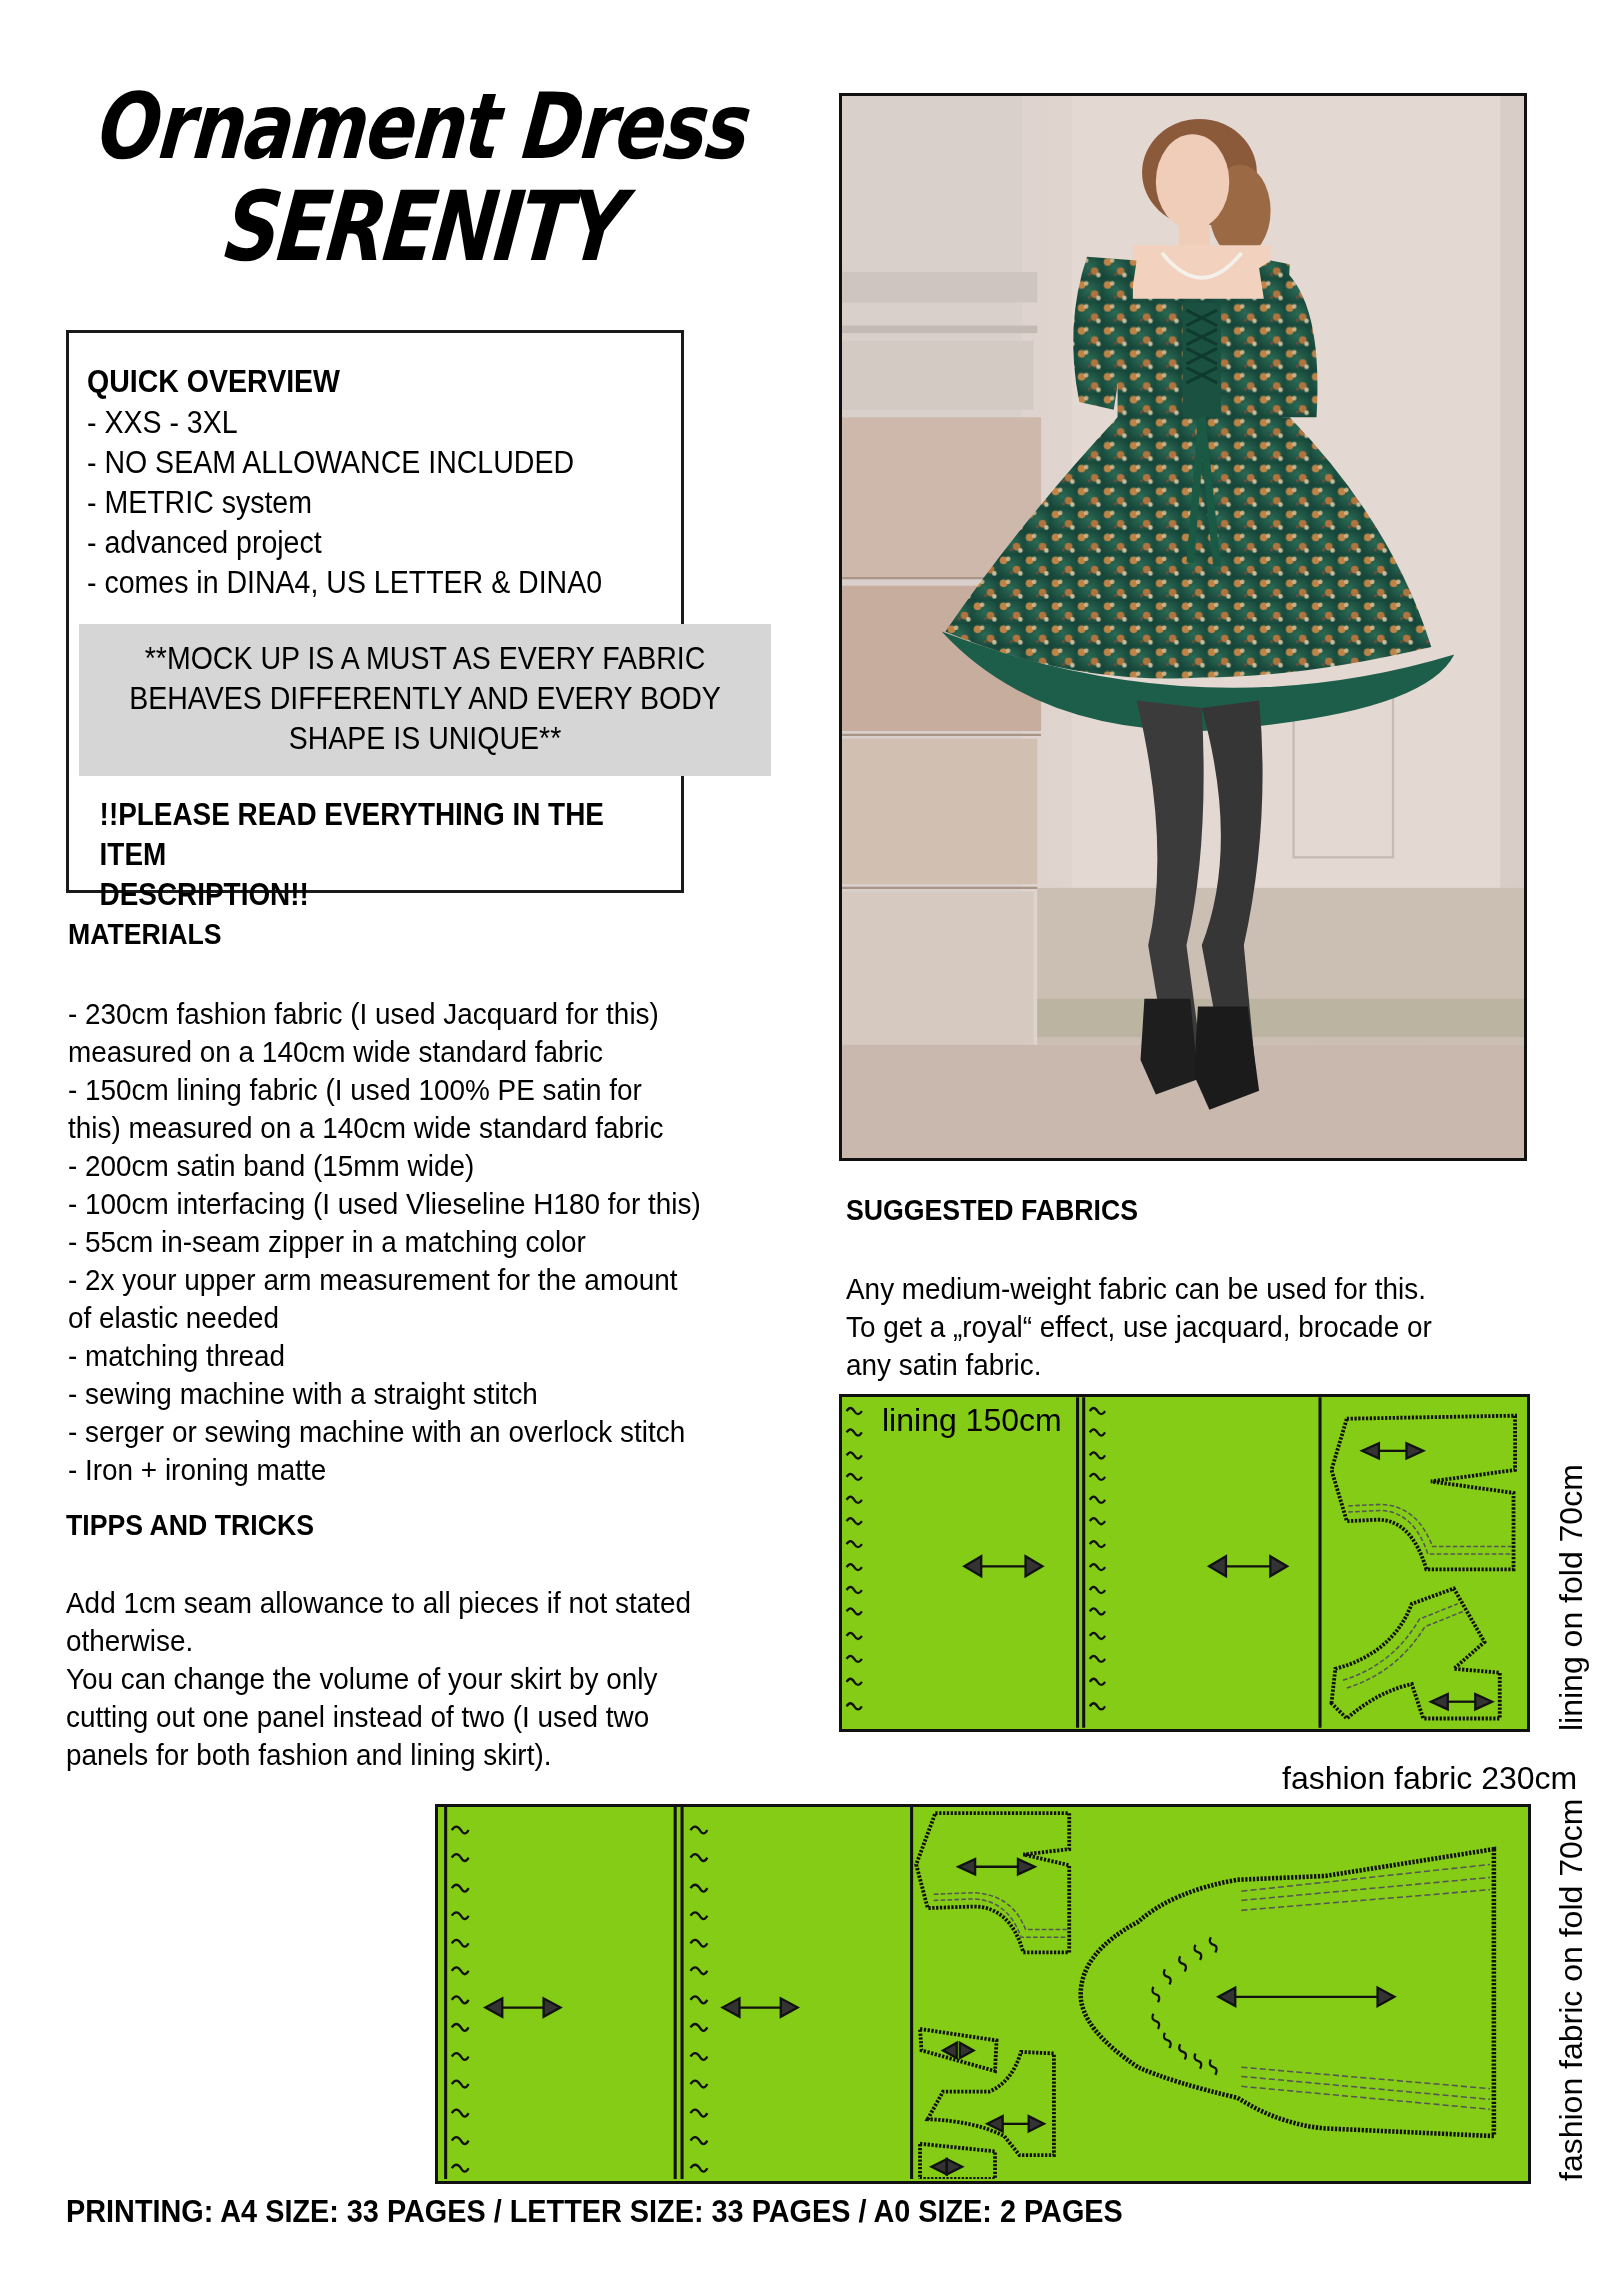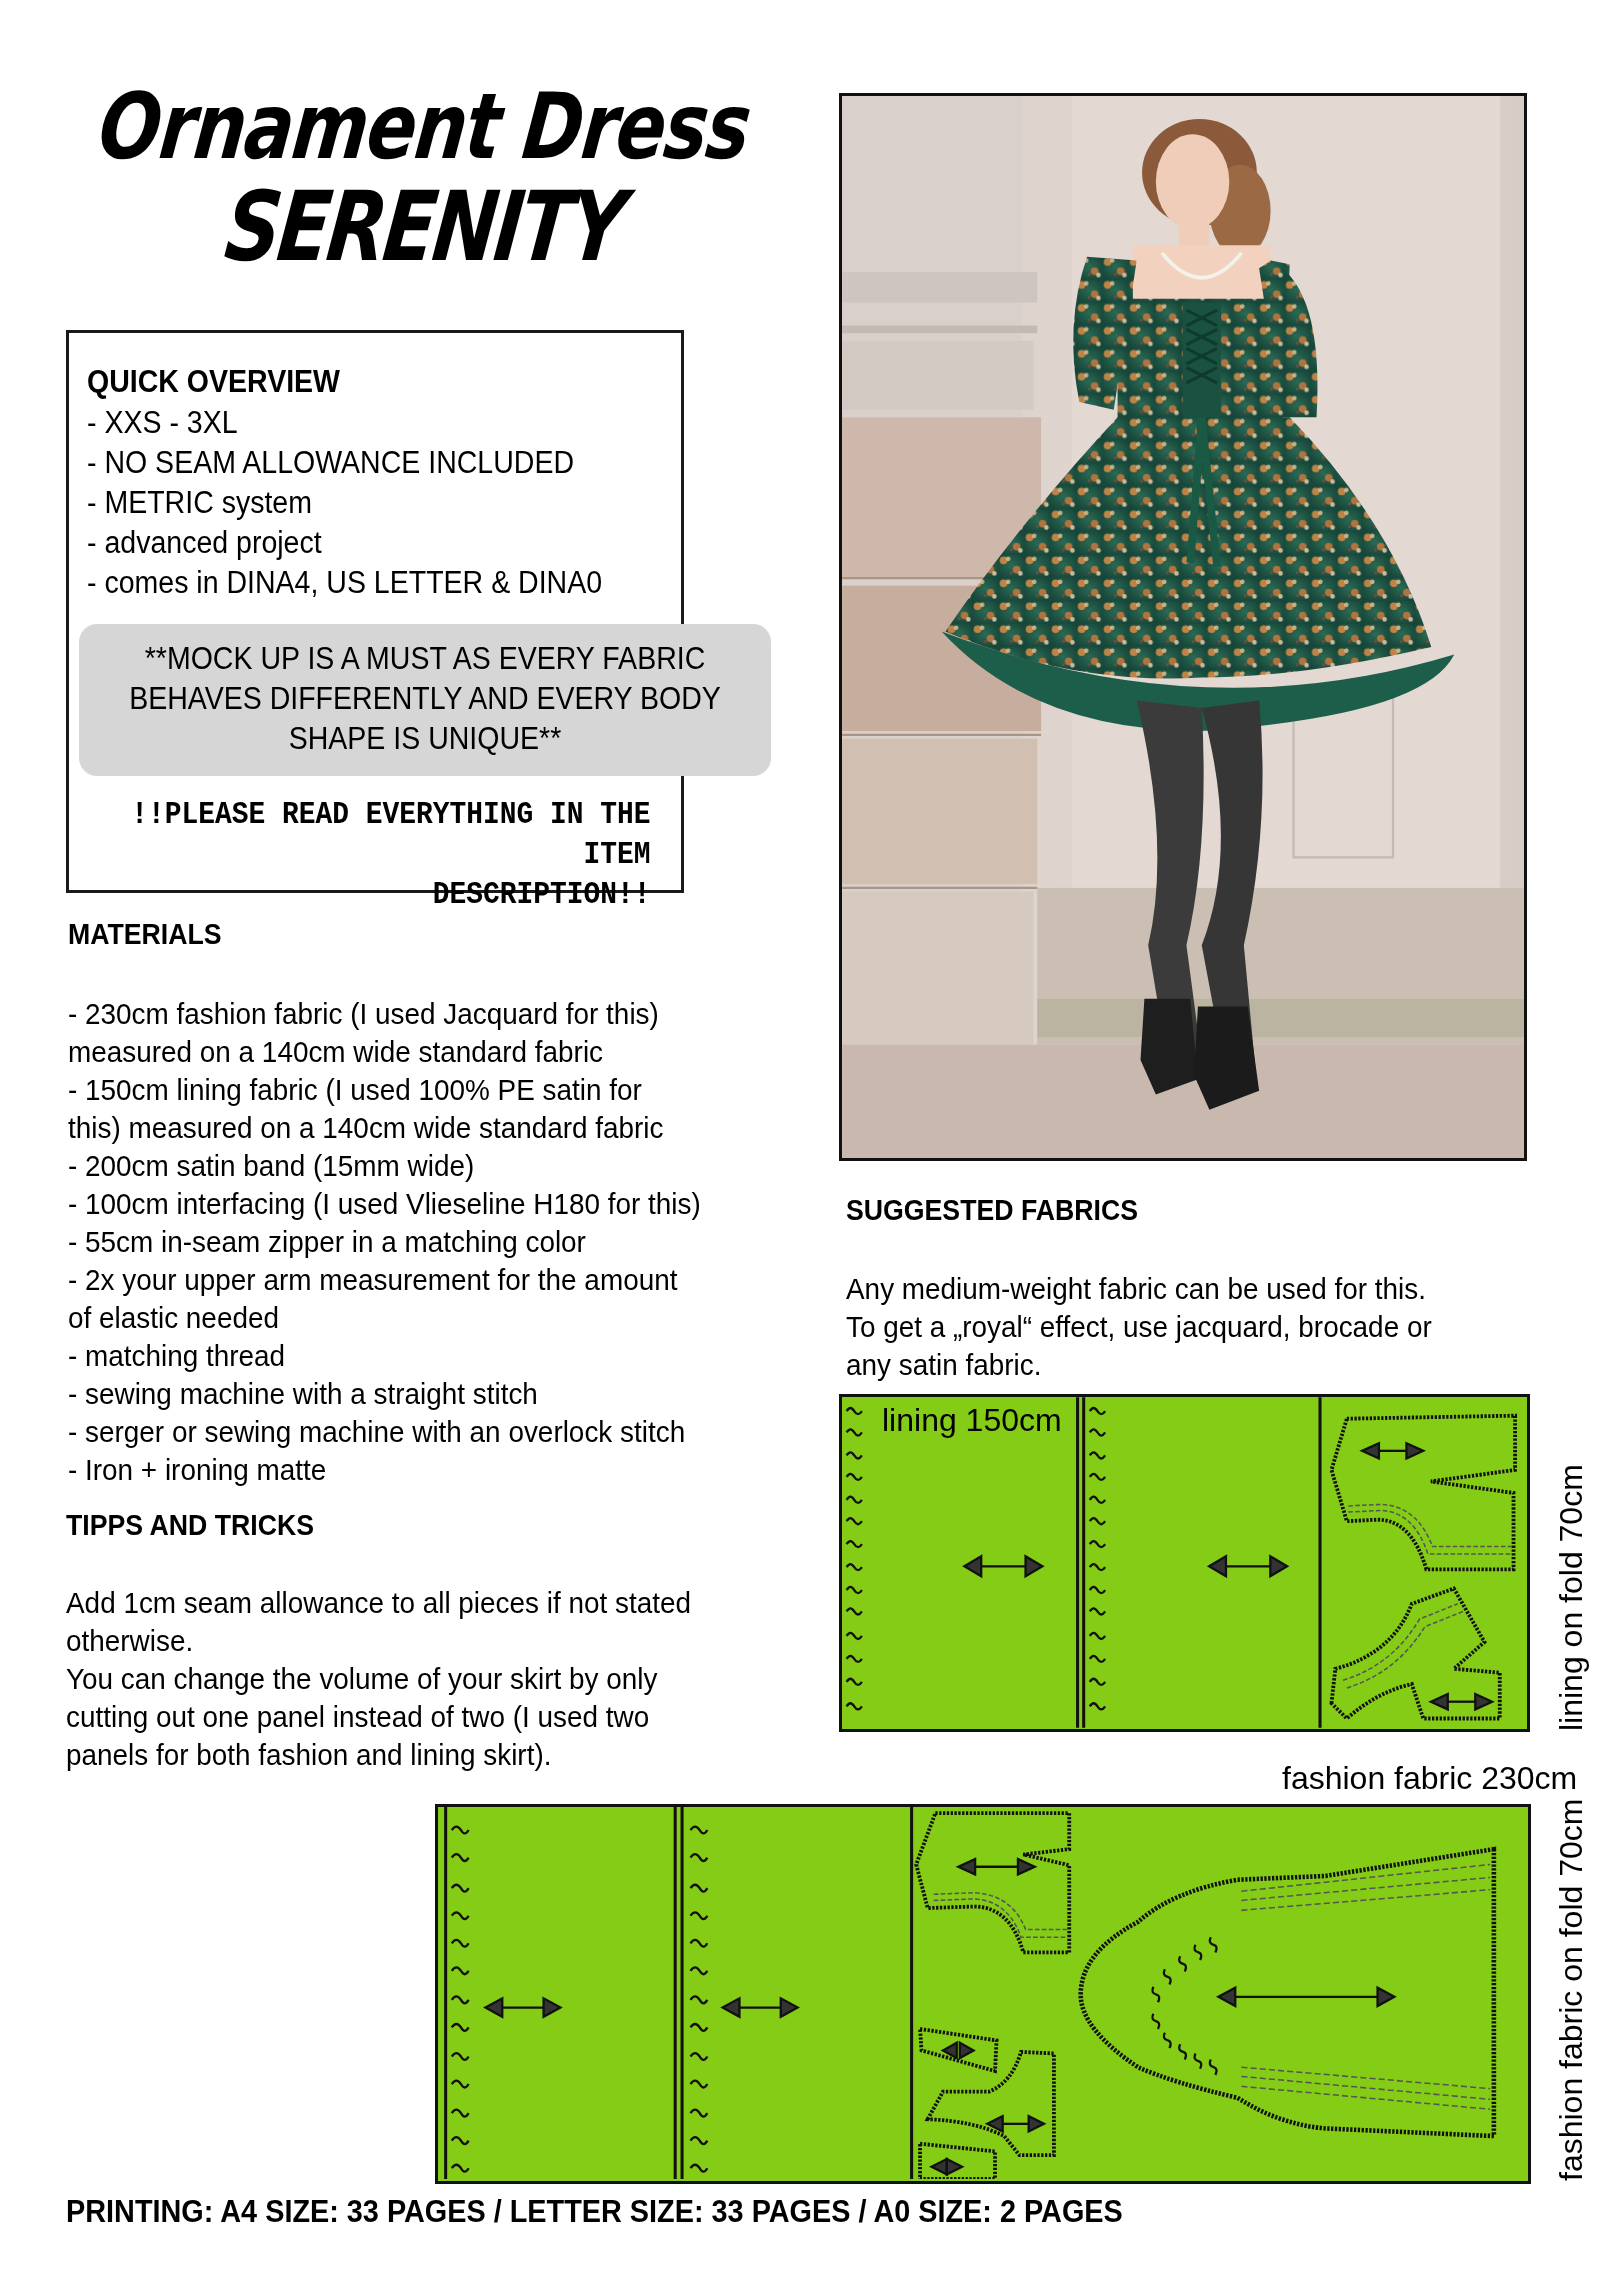--- a/index.html
+++ b/index.html
@@ -22,26 +22,26 @@
   
   .overview {
     position: absolute; left: 66px; top: 330px; width: 618px; height: 563px;
     border: 3.1px solid #1a1a1a; box-sizing: border-box;
   }
   .ov-head { position: absolute; left: 18.4px; top: 31px; font-size: 31px; font-weight: bold; transform: scaleX(0.92); transform-origin: left; }
   .ov-list { position: absolute; left: 18.4px; top: 70px; margin: 0; padding: 0; list-style: none; font-size: 31px; line-height: 40px; transform: scaleX(0.92); transform-origin: left; white-space: nowrap; }
   .ov-note {
     position: absolute; left: 10px; top: 291px; width: 692px; height: 152px;
     background: #d6d6d6; text-align: center; font-size: 31px; line-height: 40px;
-    box-sizing: border-box; padding-top: 15.3px; border-radius: 18px;
+    box-sizing: border-box; padding-top: 15.3px;
   }
   .ov-note span { display: block; transform: scaleX(0.92); }
   .ov-warn {
-    position: absolute; left: 0; right: 0; top: 462px; text-align: right;
-    font-size: 31px; font-weight: bold; line-height: 40px; font-family: Liberation Mono, monospace;
+    position: absolute; left: 0; right: 0; top: 462px; text-align: left;
+    font-size: 31px; font-weight: bold; line-height: 40px;
   }
   .ov-warn span { display: block; transform: scaleX(0.9); }
 
   
   .sec-head { position: absolute; font-size: 29px; font-weight: bold; transform: scaleX(0.92); transform-origin: left; white-space: nowrap; }
   .body-list { position: absolute; margin: 0; padding: 0; list-style: none; font-size: 30px; line-height: 38px; transform: scaleX(0.93); transform-origin: left; white-space: nowrap; }
   .para { position: absolute; font-size: 30px; line-height: 38px; transform: scaleX(0.93); transform-origin: left; white-space: nowrap; }
 
   
   .photo {

